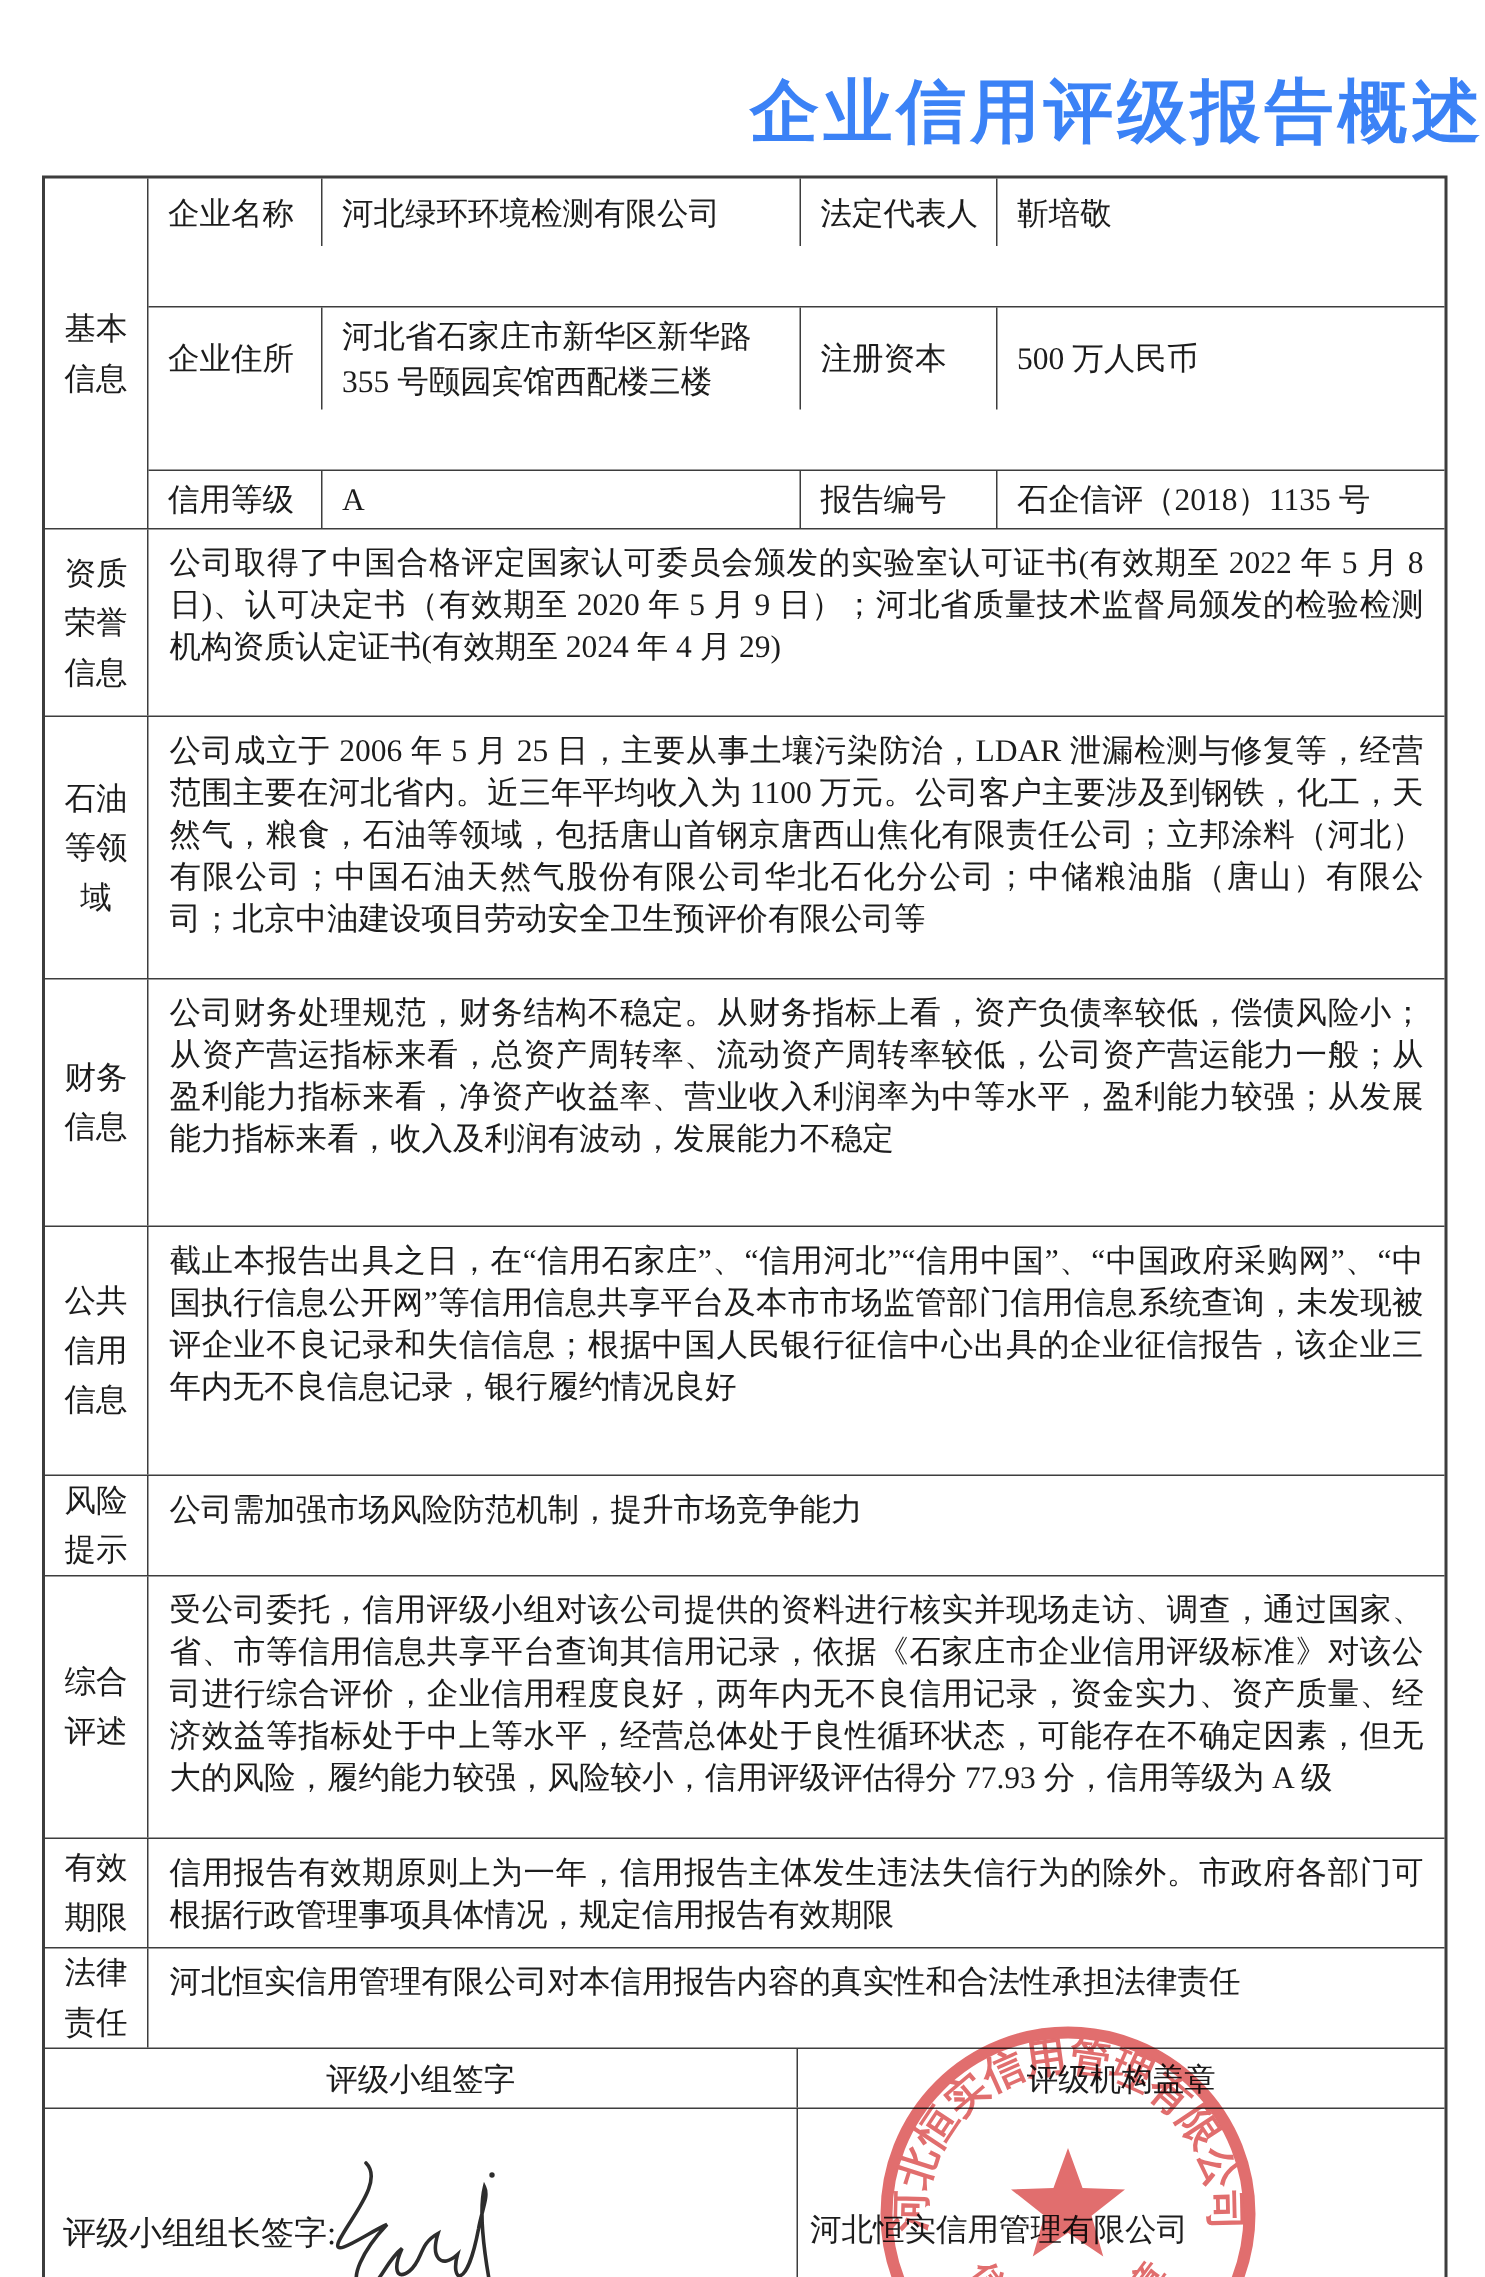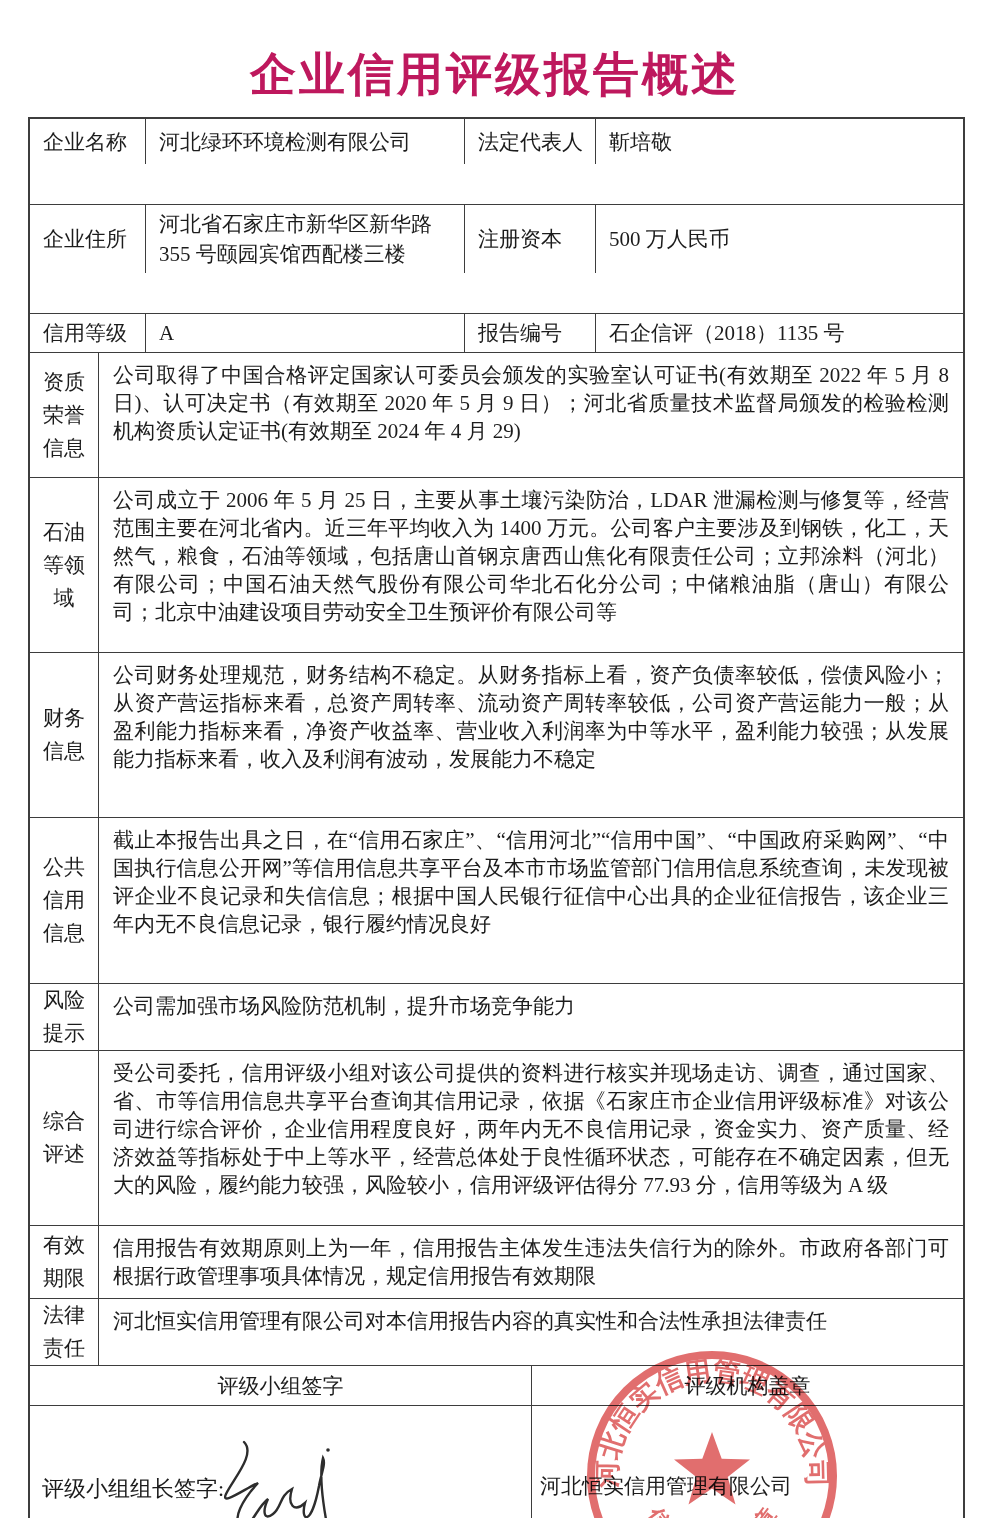--- a/index.html
+++ b/index.html
@@ -7,25 +7,25 @@
     position:relative;
     width:990px;height:1518px;
     background:#fff;
     overflow:hidden;
     font-family:"Liberation Serif","DejaVu Serif",serif;
     color:#1c1c1c;
   }
   .doc-title{
     padding-top:44px;
     margin:0 0 14px 0;
-    text-align:center;
+    text-align:right;
     font-size:46px;
     font-weight:700;
     letter-spacing:3px;
-    color:#be185d;
+    color:#3b82f6;
   }
   .report-table{
     position:absolute;
     left:28px;top:117px;
     width:937px;
     border:2px solid #3d3d3d;
     box-sizing:border-box;
     background:#fff;
   }
   .row{display:flex;border-top:1.6px solid #3d3d3d;box-sizing:border-box;}
@@ -118,20 +118,21 @@
 </head>
 <body>
 
 <div class="page">
 
   <h1 class="doc-title">企业信用评级报告概述</h1>
 
   <div class="report-table">
 
     <div class="row">
+      <div class="cell label-cell">基本信息</div>
       <div class="basic-grid">
         <div class="brow h45">
           <div class="bcell bl1">企业名称</div>
           <div class="bcell bv1">河北绿环环境检测有限公司</div>
           <div class="bcell bl2">法定代表人</div>
           <div class="bcell bv2">靳培敬</div>
         </div>
         <div class="brow h67">
           <div class="bcell bl1">企业住所</div>
           <div class="bcell bv1">河北省石家庄市新华区新华路 355 号颐园宾馆西配楼三楼</div>
@@ -150,21 +151,21 @@
     <div class="row h125">
       <div class="cell label-cell">资质荣誉信息</div>
       <div class="cell content-cell">
           <span>公司取得了中国合格评定国家认可委员会颁发的实验室认可证书(有效期至 2022 年 5 月 8 日)、认可决定书（有效期至 2020 年 5 月 9 日）；河北省质量技术监督局颁发的检验检测机构资质认定证书(有效期至 2024 年 4 月 29)</span>
         </div>
     </div>
 
     <div class="row h175">
       <div class="cell label-cell">石油等领域</div>
       <div class="cell content-cell">
-          <span>公司成立于 2006 年 5 月 25 日，主要从事土壤污染防治，LDAR 泄漏检测与修复等，经营范围主要在河北省内。近三年平均收入为 1400 万元。公司客户主要涉及到钢铁，化工，天然气，粮食，石油等领域，包括唐山首钢京唐西山焦化有限责任公司；立邦涂料（河北）有限公司；中国石油天然气股份有限公司华北石化分公司；中储粮油脂（唐山）有限公司；北京中油建设项目劳动安全卫生预评价有限公司等</span>
+          <span>公司成立于 2006 年 5 月 25 日，主要从事土壤污染防治，LDAR 泄漏检测与修复等，经营范围主要在河北省内。近三年平均收入为 1100 万元。公司客户主要涉及到钢铁，化工，天然气，粮食，石油等领域，包括唐山首钢京唐西山焦化有限责任公司；立邦涂料（河北）有限公司；中国石油天然气股份有限公司华北石化分公司；中储粮油脂（唐山）有限公司；北京中油建设项目劳动安全卫生预评价有限公司等</span>
         </div>
     </div>
 
     <div class="row h165">
       <div class="cell label-cell">财务信息</div>
       <div class="cell content-cell">
           <span>公司财务处理规范，财务结构不稳定。从财务指标上看，资产负债率较低，偿债风险小；从资产营运指标来看，总资产周转率、流动资产周转率较低，公司资产营运能力一般；从盈利能力指标来看，净资产收益率、营业收入利润率为中等水平，盈利能力较强；从发展能力指标来看，收入及利润有波动，发展能力不稳定</span>
         </div>
     </div>
 

